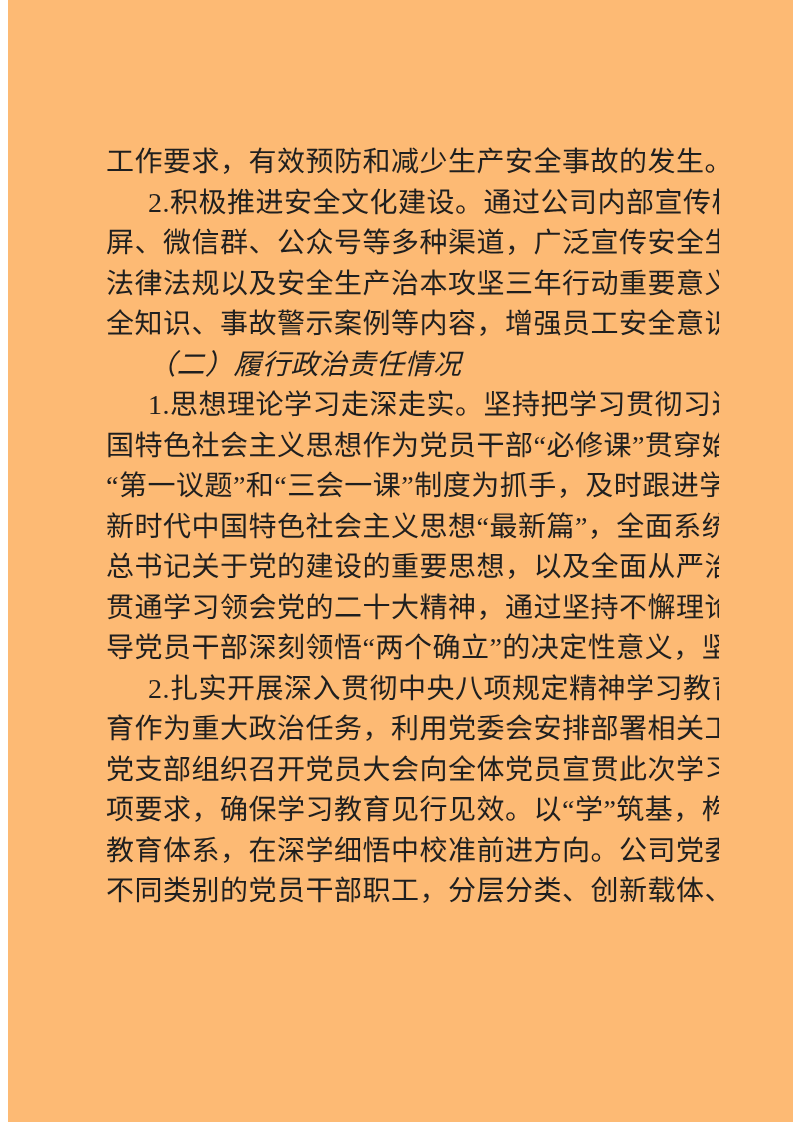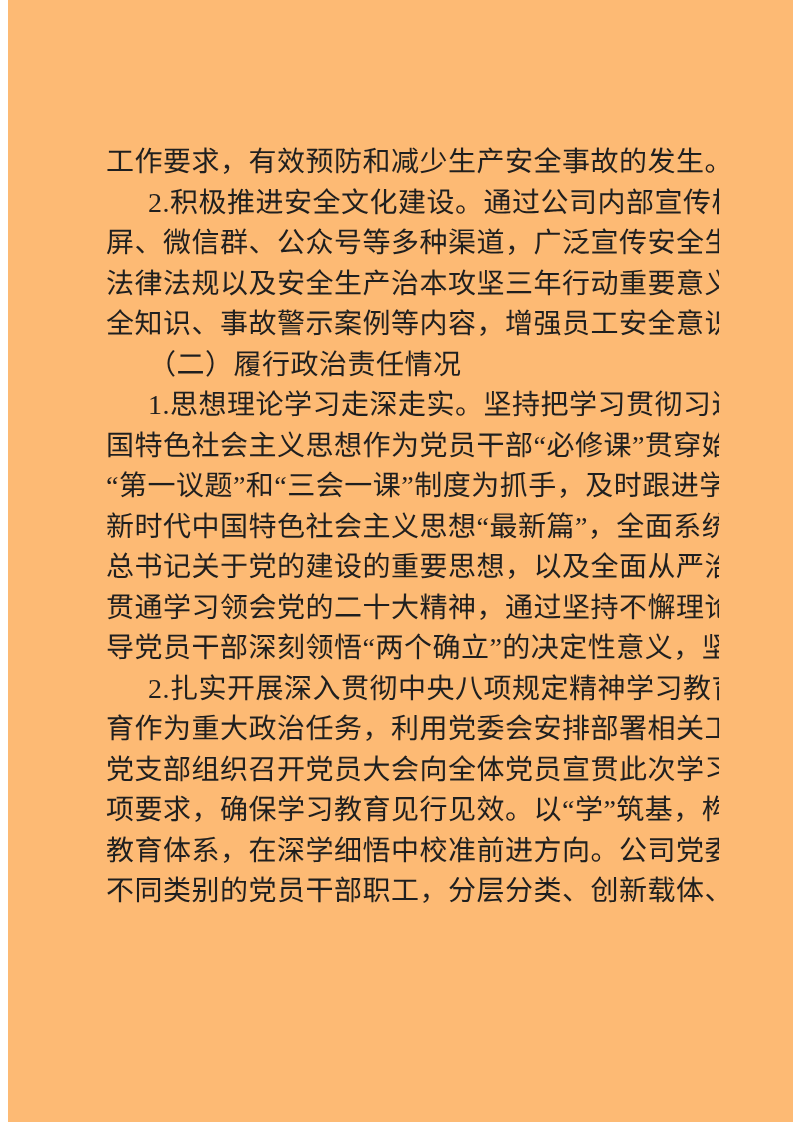--- a/index.html
+++ b/index.html
@@ -42,20 +42,21 @@
   }
   .line-end {
     text-align: left;
     text-align-last: left;
   }
   .indent {
     text-indent: 42px;
   }
   
   .kai {
+    font-style: italic;
   }
 </style>
 </head>
 <body>
 
 <div class="page">
   <div class="text-block">
     <div class="doc-line line-end">工作要求，有效预防和减少生产安全事故的发生。</div>
     <div class="doc-line indent">2.积极推进安全文化建设。通过公司内部宣传栏、电子显示</div>
     <div class="doc-line">屏、微信群、公众号等多种渠道，广泛宣传安全生产方针政策、</div>

